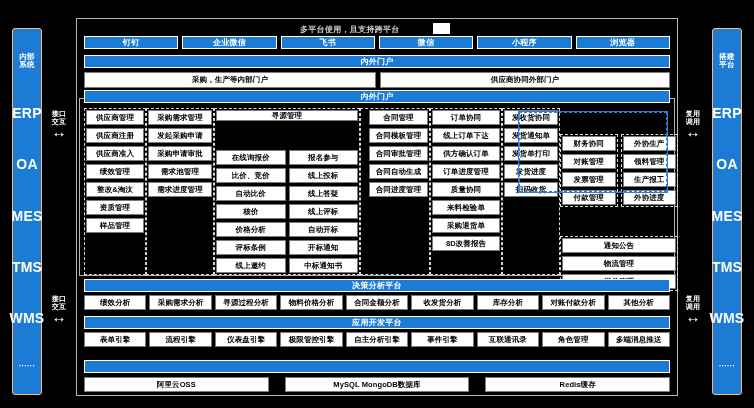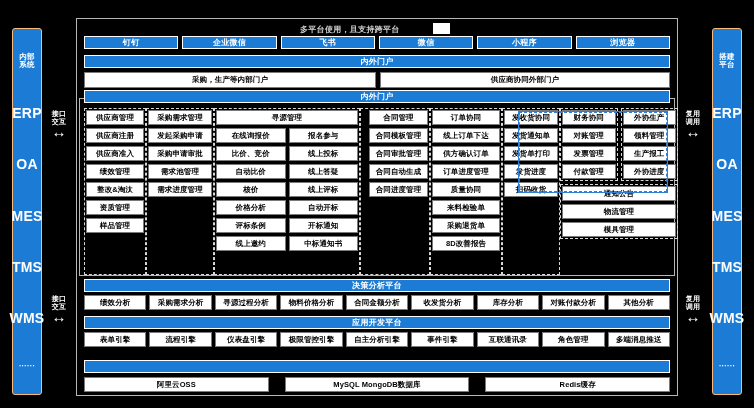--- a/index.html
+++ b/index.html
@@ -84,21 +84,21 @@
 
   
   .grid {
     position: absolute; left: 84px; top: 108px; width: 586px; height: 167px;
     display: flex; gap: 0;
   }
   .col { display: flex; flex-direction: column; gap: 3px; }
   .col.dashed { border: 1px dashed #d8d8d8; padding: 1px; }
   .cell { height: 15px; }
   .subcols { display: flex; gap: 3px; }
-  .subcols > .col { flex: 1; }
+  .subcols > .col { flex: 1; margin-top: 26px; }
 
   .hl-box {
     position: absolute; left: 519px; top: 112px; width: 148px; height: 80px;
     border: 1px dashed #2f7fd8; outline: 1px solid #2f7fd8; pointer-events: none;
   }
 
   
   .sec-bar { position: absolute; left: 84px; top: 0; width: 586px; height: 13px; }
   .sec-row { position: absolute; left: 84px; width: 586px; height: 15px;
              display: flex; gap: 3px; }

